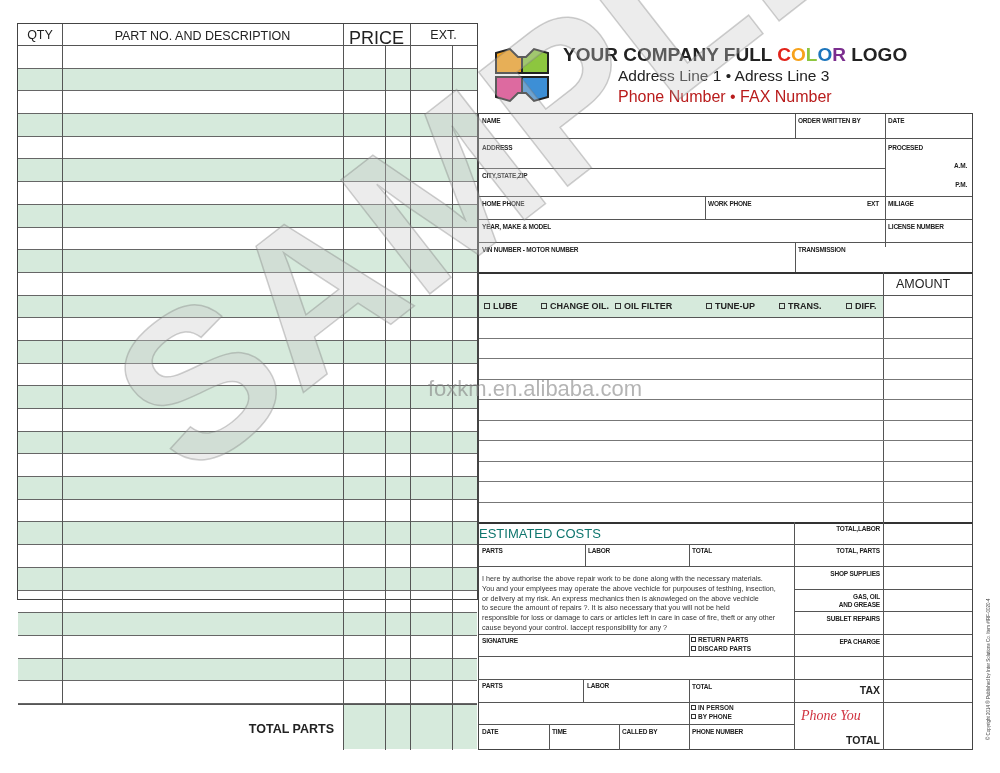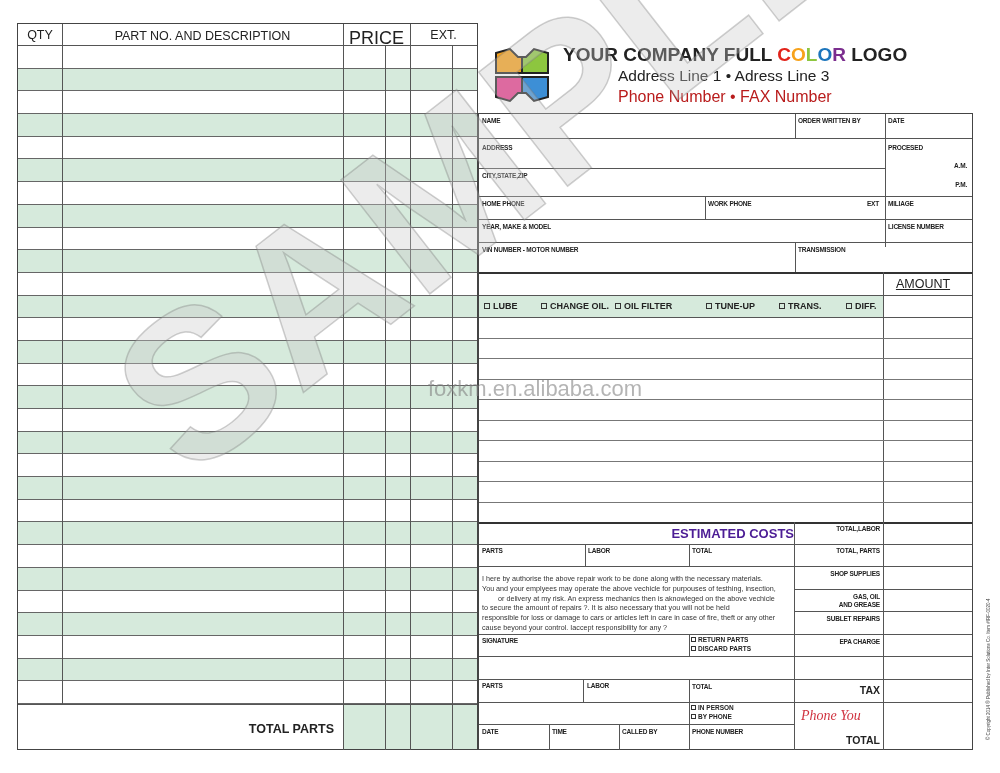--- a/index.html
+++ b/index.html
@@ -5,32 +5,32 @@
   * { box-sizing: border-box; margin: 0; padding: 0; }
   html, body { width: 1000px; height: 773px; background: #ffffff; overflow: hidden; }
   body { position: relative; font-family: "Liberation Sans", sans-serif; color: #222; }
   .abs { position: absolute; }
   .line-h { position: absolute; height: 0; border-top: 1px solid #555; }
   .line-v { position: absolute; width: 0; border-left: 1px solid #555; }
   .green { background: #d6eadc; }
   .lbl { position: absolute; font-size: 6.5px; font-weight: bold; color: #222; letter-spacing: -0.2px; white-space: nowrap; font-family: "Liberation Sans", sans-serif; }
   .lbl-r { text-align: right; }
   .hdr { position: absolute; font-size: 13px; color: #222; text-align: center; white-space: nowrap; }
-  .bighdr { position: absolute; font-size: 13px; font-weight: bold; color: #4c1d95; text-align: right; white-space: nowrap; }
+  .bighdr { position: absolute; font-size: 13px; font-weight: normal; color: #0f766e; text-align: left; white-space: nowrap; }
   .chk { position: absolute; font-size: 9px; font-weight: bold; white-space: nowrap; color: #222; }
   .box { display: inline-block; width: 6px; height: 6px; border: 1px solid #333; margin-right: 3px; vertical-align: 0; }
   .small-chk { font-size: 6.5px; font-weight: bold; position: absolute; white-space: nowrap; }
   .small-chk .box { width: 5px; height: 5px; margin-right: 2px; }
   .legal { position: absolute; font-size: 7.2px; line-height: 9.7px; color: #333; white-space: nowrap; }
   .wm { position: absolute; color: rgba(160,160,160,0.25); font-weight: bold; white-space: nowrap; pointer-events: none; }
 </style>
 </head>
 <body>
 
-<div id="parts-table" class="abs" style="left:17px; top:23px; width:461px; height:727px; border:1px solid #444;">
+<div id="parts-table" class="abs" style="left:17px; top:23px; width:461px; height:577px; border:1px solid #444;">
   <div id="parts-rows" class="abs" style="left:0; top:22px; width:459px; height:658px;">
       <div class="abs" style="left: 0px; top: 0px; width: 459px; height: 22.6897px; border-bottom: 1px solid rgb(102, 102, 102);"></div>
       <div class="abs green" style="left: 0px; top: 22.6897px; width: 459px; height: 22.6897px; border-bottom: 1px solid rgb(102, 102, 102);"></div>
       <div class="abs" style="left: 0px; top: 45.3793px; width: 459px; height: 22.6897px; border-bottom: 1px solid rgb(102, 102, 102);"></div>
       <div class="abs green" style="left: 0px; top: 68.069px; width: 459px; height: 22.6897px; border-bottom: 1px solid rgb(102, 102, 102);"></div>
       <div class="abs" style="left: 0px; top: 90.7586px; width: 459px; height: 22.6897px; border-bottom: 1px solid rgb(102, 102, 102);"></div>
       <div class="abs green" style="left: 0px; top: 113.448px; width: 459px; height: 22.6897px; border-bottom: 1px solid rgb(102, 102, 102);"></div>
       <div class="abs" style="left: 0px; top: 136.138px; width: 459px; height: 22.6897px; border-bottom: 1px solid rgb(102, 102, 102);"></div>
       <div class="abs green" style="left: 0px; top: 158.828px; width: 459px; height: 22.6897px; border-bottom: 1px solid rgb(102, 102, 102);"></div>
       <div class="abs" style="left: 0px; top: 181.517px; width: 459px; height: 22.6897px; border-bottom: 1px solid rgb(102, 102, 102);"></div>
@@ -118,21 +118,21 @@
   <div class="lbl" style="left:3px; top:109px;">YEAR, MAKE &amp; MODEL</div>
   <div class="lbl" style="left:409px; top:109px;">LICENSE NUMBER</div>
   <div class="line-h" style="left:0; top:128px; width:493px;"></div>
 
   <div class="line-v" style="left:316px; top:128px; height:30px;"></div>
   <div class="lbl" style="left:3px; top:132px;">VIN NUMBER - MOTOR NUMBER</div>
   <div class="lbl" style="left:319px; top:132px;">TRANSMISSION</div>
 
   <div class="abs" style="left:0; top:158px; width:493px; border-top:2px solid #333;"></div>
   <div class="line-v" style="left:404px; top:158px; height:250px;"></div>
-  <div class="hdr" style="left:404px; top:163px; width:80px; font-size:12.5px;text-decoration:underline;">AMOUNT</div>
+  <div class="hdr" style="left:404px; top:163px; width:80px; font-size:12.5px;">AMOUNT</div>
   <div class="line-h" style="left:0; top:181px; width:493px;"></div>
   <div class="abs green" style="left:0; top:182px; width:404px; height:21px;"></div>
   <div id="service-checks">
       <div class="chk" style="left: 5px; top: 187px;"><span class="box"></span><span>LUBE</span></div>
       <div class="chk" style="left: 62px; top: 187px;"><span class="box"></span><span>CHANGE OIL.</span></div>
       <div class="chk" style="left: 136px; top: 187px;"><span class="box"></span><span>OIL FILTER</span></div>
       <div class="chk" style="left: 227px; top: 187px;"><span class="box"></span><span>TUNE-UP</span></div>
       <div class="chk" style="left: 300px; top: 187px;"><span class="box"></span><span>TRANS.</span></div>
       <div class="chk" style="left: 367px; top: 187px;"><span class="box"></span><span>DIFF.</span></div>
     </div>
@@ -167,21 +167,21 @@
   <div class="line-v" style="left:106px; top:430px; height:22px;"></div>
   <div class="line-v" style="left:210px; top:430px; height:22px;"></div>
   <div class="lbl" style="left:3px; top:433px;">PARTS</div>
   <div class="lbl" style="left:109px; top:433px;">LABOR</div>
   <div class="lbl" style="left:213px; top:433px;">TOTAL</div>
   <div class="line-h" style="left:0; top:452px; width:315px;"></div>
 
   <div id="legal" class="abs" style="left:3px; top:460px;">
       <div class="legal" style="left: 0px; top: 0px;">I here by authorise the above repair work to be done along with the necessary materials.</div>
       <div class="legal" style="left: 0px; top: 9.8px;">You and your emplyees may operate the above vechicle for purpouses of testhing, insection,</div>
-      <div class="legal" style="left: 0px; top: 19.6px; margin-left: 16px;">or delivery at my risk. An express mechanics then is aknowleged on the above vechicle</div>
+      <div class="legal" style="left: 0px; top: 19.6px;">or delivery at my risk. An express mechanics then is aknowleged on the above vechicle</div>
       <div class="legal" style="left: 0px; top: 29.4px;">to secure the amount of repairs ?. It is also necessary that you will not be held</div>
       <div class="legal" style="left: 0px; top: 39.2px;">responsible for loss or damage to cars or articles left in care in case of fire, theft or any other</div>
       <div class="legal" style="left: 0px; top: 49px;">cause beyond your control. Iaccept responsibility for any ?</div>
     </div>
 
   <div class="line-h" style="left:0; top:520px; width:315px;"></div>
   <div class="lbl" style="left:3px; top:523px;">SIGNATURE</div>
   <div class="abs" style="left:0; top:521px; width:210px; height:22px;"></div>
   <div class="line-v" style="left:210px; top:520px; height:22px;"></div>
   <div class="small-chk" style="left:212px; top:522px;"><span class="box"></span><span>RETURN PARTS</span></div>

